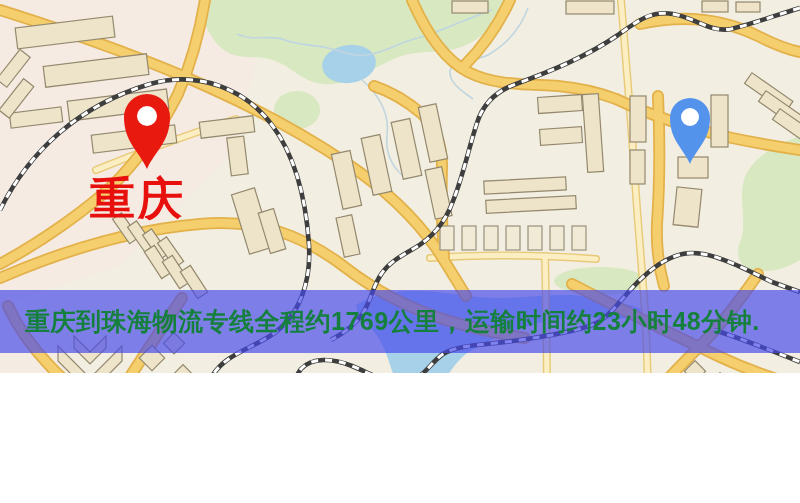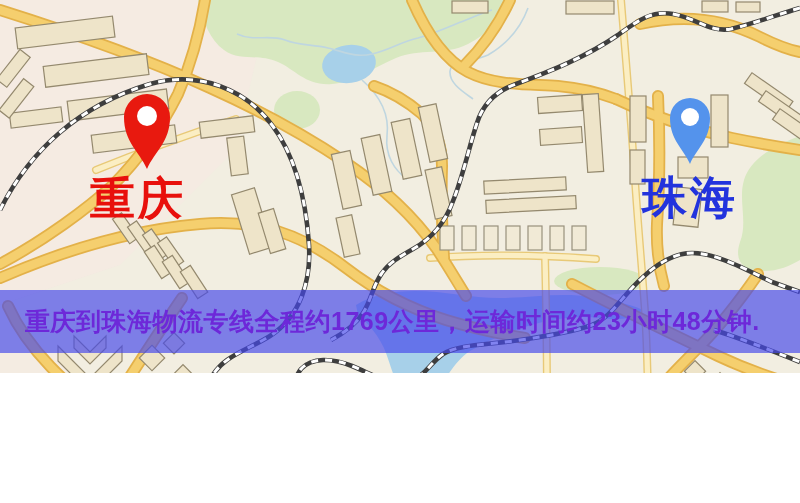--- a/index.html
+++ b/index.html
@@ -20,21 +20,21 @@
   .bld rect,.bld path{fill:#eee4c9;stroke:#94896e;stroke-width:1.2;}
   .bldo rect{fill:#f1ead6;stroke:#98917c;stroke-width:1.2;}
 
   .city-label{position:absolute;font-weight:700;font-size:45px;line-height:1;
               letter-spacing:3px;white-space:nowrap;}
   .origin-label{left:90px;top:176px;color:#e8100c;}
   .dest-label{left:642px;top:175px;color:#2233dd;}
 
   .banner{position:absolute;left:0;top:290px;width:800px;height:63px;
           background:rgba(70,72,235,0.68);display:flex;align-items:center;}
-  .banner-text{color:#6d28d9;font-size:25px;font-weight:600;letter-spacing:.5px;
+  .banner-text{color:#15803d;font-size:25px;font-weight:600;letter-spacing:.5px;
                padding-left:25px;white-space:nowrap;}
 </style>
 </head>
 <body>
 
 <div class="screen">
 
 <svg width="800" height="503" viewBox="0 0 800 503">
   <rect x="0" y="0" width="800" height="503" fill="#f2eee1"></rect>
 
@@ -214,19 +214,18 @@
     <path d="M147,169 C139,151 124,142 124,117 A23,23 0 1 1 170,117 C170,142 155,151 147,169 Z" fill="#e8190f"></path>
     <circle cx="147" cy="116" r="10" fill="#ffffff"></circle>
   </g>
   <g>
     <path d="M690,164 C683,148 670,140 670,118 A20,20 0 1 1 710,118 C710,140 697,148 690,164 Z" fill="#5493ec"></path>
     <circle cx="690" cy="117" r="9" fill="#ffffff"></circle>
   </g>
 </svg>
 
 <div class="city-label origin-label">重庆</div>
-<div class="city-label dest-label">珠海</div>
 
 <div class="banner">
   <div class="banner-text">重庆到珠海物流专线全程约1769公里，运输时间约23小时48分钟.</div>
 </div>
 
 </div>
 
 </body></html>

